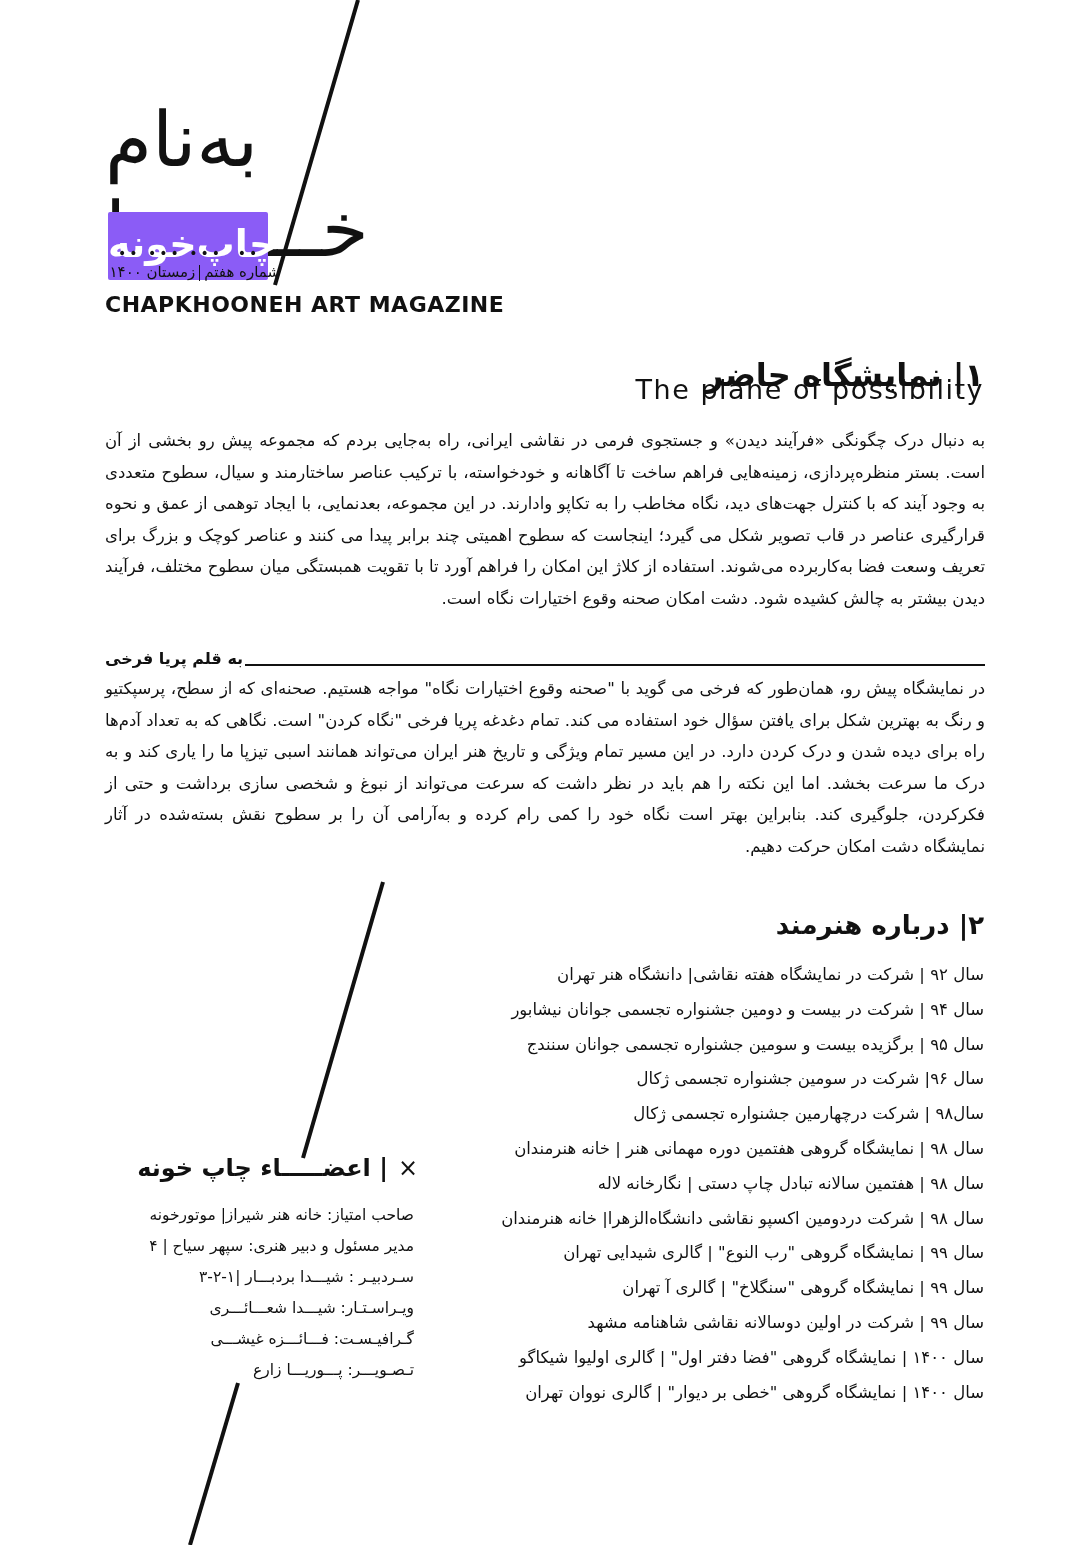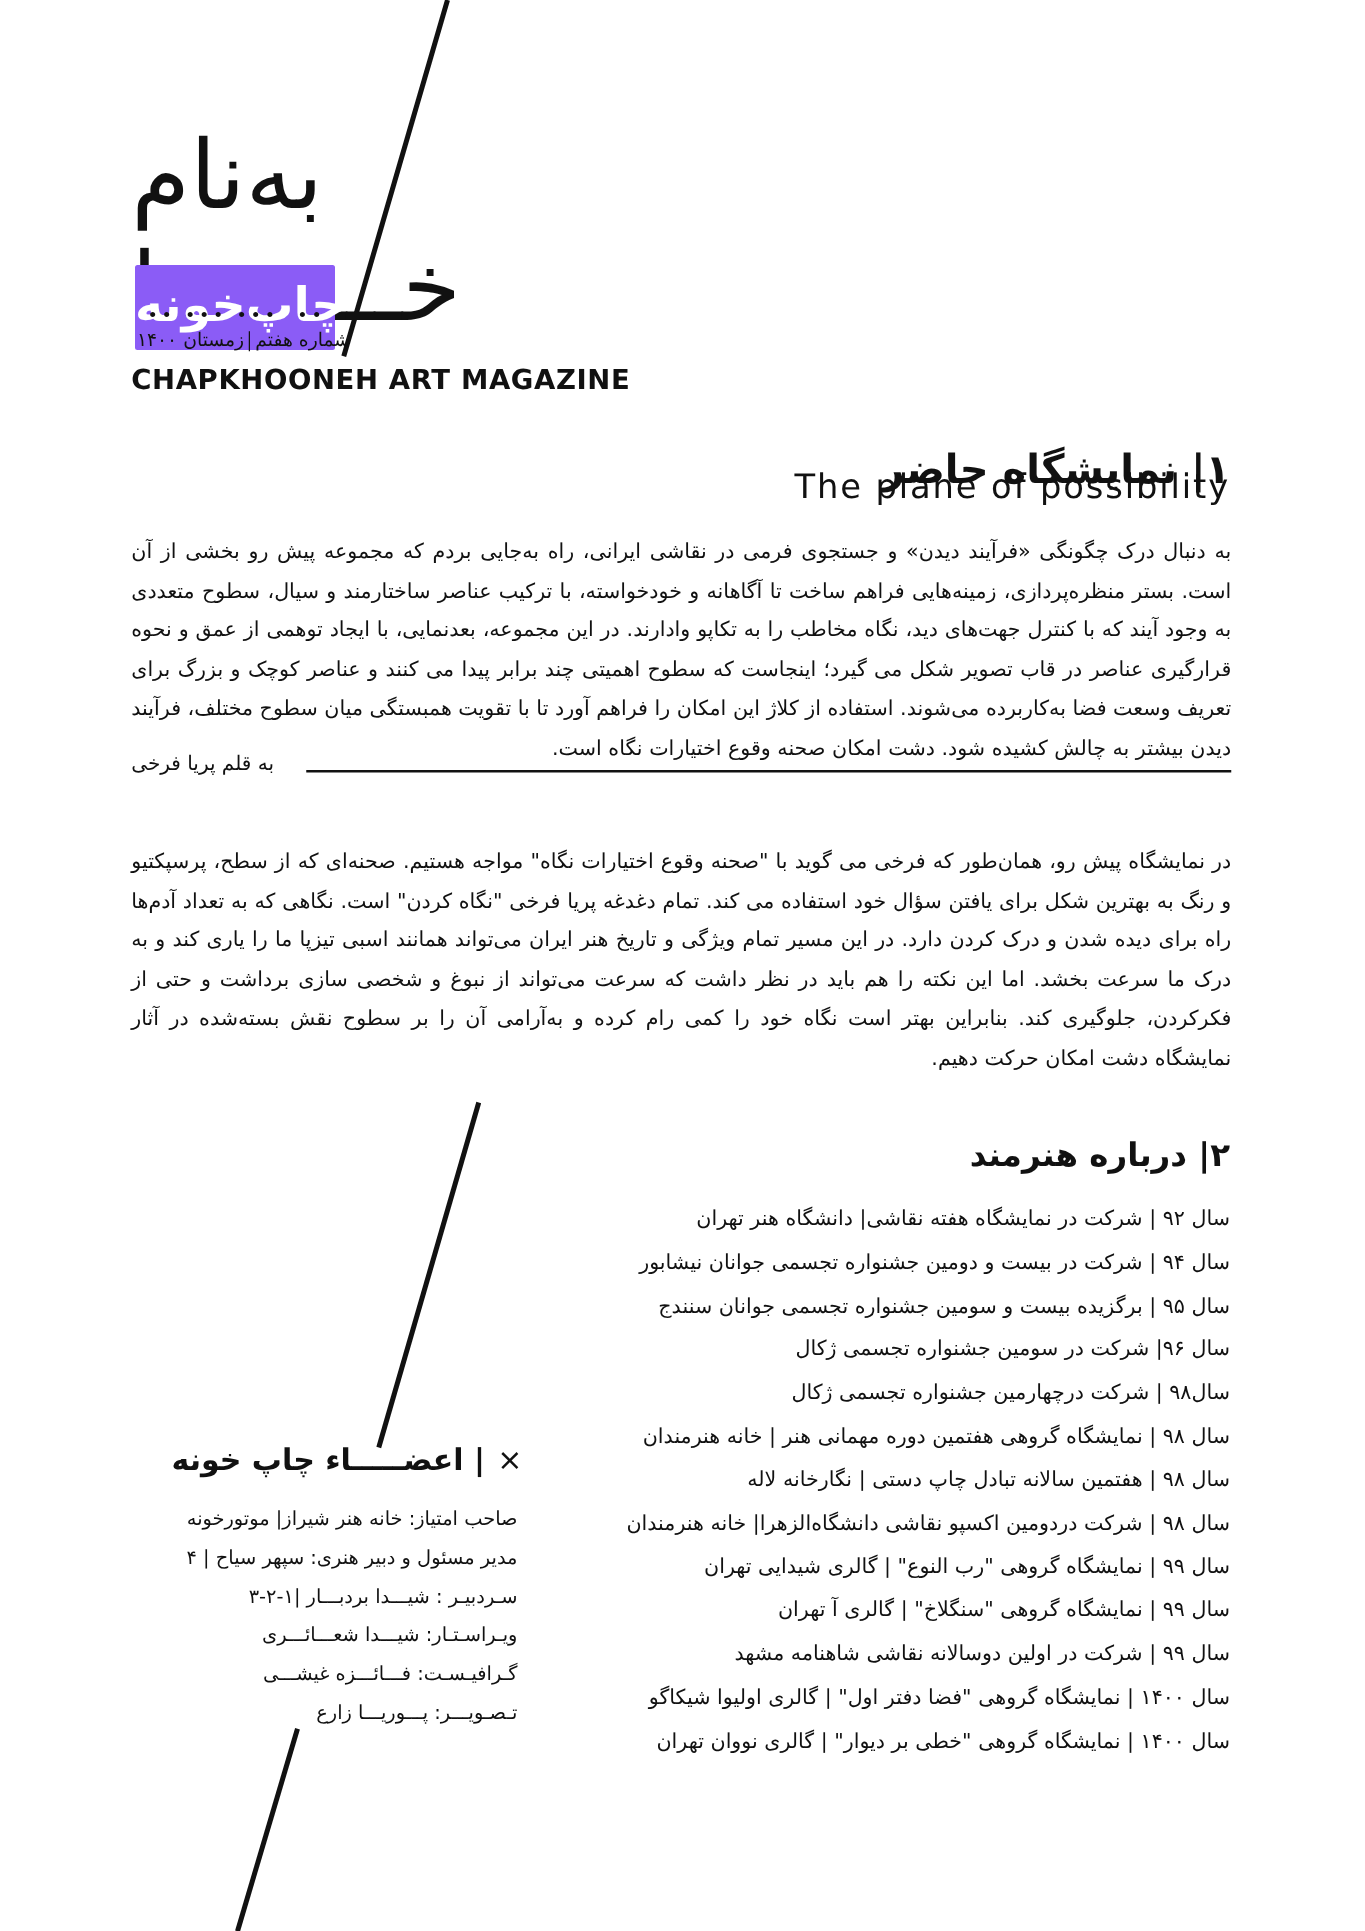--- a/index.html
+++ b/index.html
@@ -11,21 +11,21 @@
   .logo { left: 108px; top: 180px; width: 160px; height: 68px; background: #8b5cf6; color: #fff; font-size: 38px; font-weight: bold; line-height: 64px; text-align: center; border-radius: 2px; margin-top: 32px; }
   .logo-dots { left: 118px; top: 246px; width: 150px; font-size: 14px; letter-spacing: 3px; color: #111; line-height: 14px; }
   .issue { left: 100px; top: 262px; width: 180px; font-size: 15px; line-height: 20px; }
   .issue .sep { display: inline-block; width: 1px; height: 16px; background: #111; margin: 0 4px; vertical-align: middle; }
   .mag-en { left: 105px; top: 292px; font-family: "DejaVu Sans", sans-serif; font-size: 22px; letter-spacing: 0.5px; font-weight: 700; }
   .h1 { right: 108px; top: 358px; font-size: 32px; font-weight: bold; line-height: 34px; }
   .h1-en { right: 108px; top: 372px; font-family: "DejaVu Sans", sans-serif; font-size: 27px; letter-spacing: 1.5px; line-height: 36px; }
   .para { left: 105px; width: 880px; font-size: 16.5px; line-height: 31.5px; text-align: justify; text-align-last: right; direction: rtl; }
   .p1 { top: 425px; }
   .p2 { top: 673px; }
-  .byline { left: 105px; top: 599px; width: 880px; height: 30px; direction: rtl; }
+  .byline { left: 105px; top: 647px; width: 880px; height: 30px; direction: rtl; font-weight: bold; }
   .byline .rule { position: absolute; right: 0; left: 140px; top: 17px; height: 1.5px; background: #111; }
   .byline .name { position: absolute; left: 0; top: 2px; font-size: 16px; }
   .h2 { right: 108px; top: 908px; font-size: 26px; font-weight: bold; line-height: 34px; }
   .list { right: 108px; top: 958px; width: 520px; font-size: 16.5px; line-height: 34.8px; direction: rtl; text-align: right; }
   .list .li { white-space: nowrap; }
   .members-h { left: 118px; top: 1152px; width: 300px; font-size: 24px; font-weight: bold; line-height: 32px; direction: rtl; text-align: right; }
   .members-h .x { font-weight: normal; margin-left: 10px; }
   .members { left: 110px; top: 1200px; width: 304px; font-size: 15.5px; line-height: 31px; direction: rtl; text-align: right; }
 </style>
 </head>

